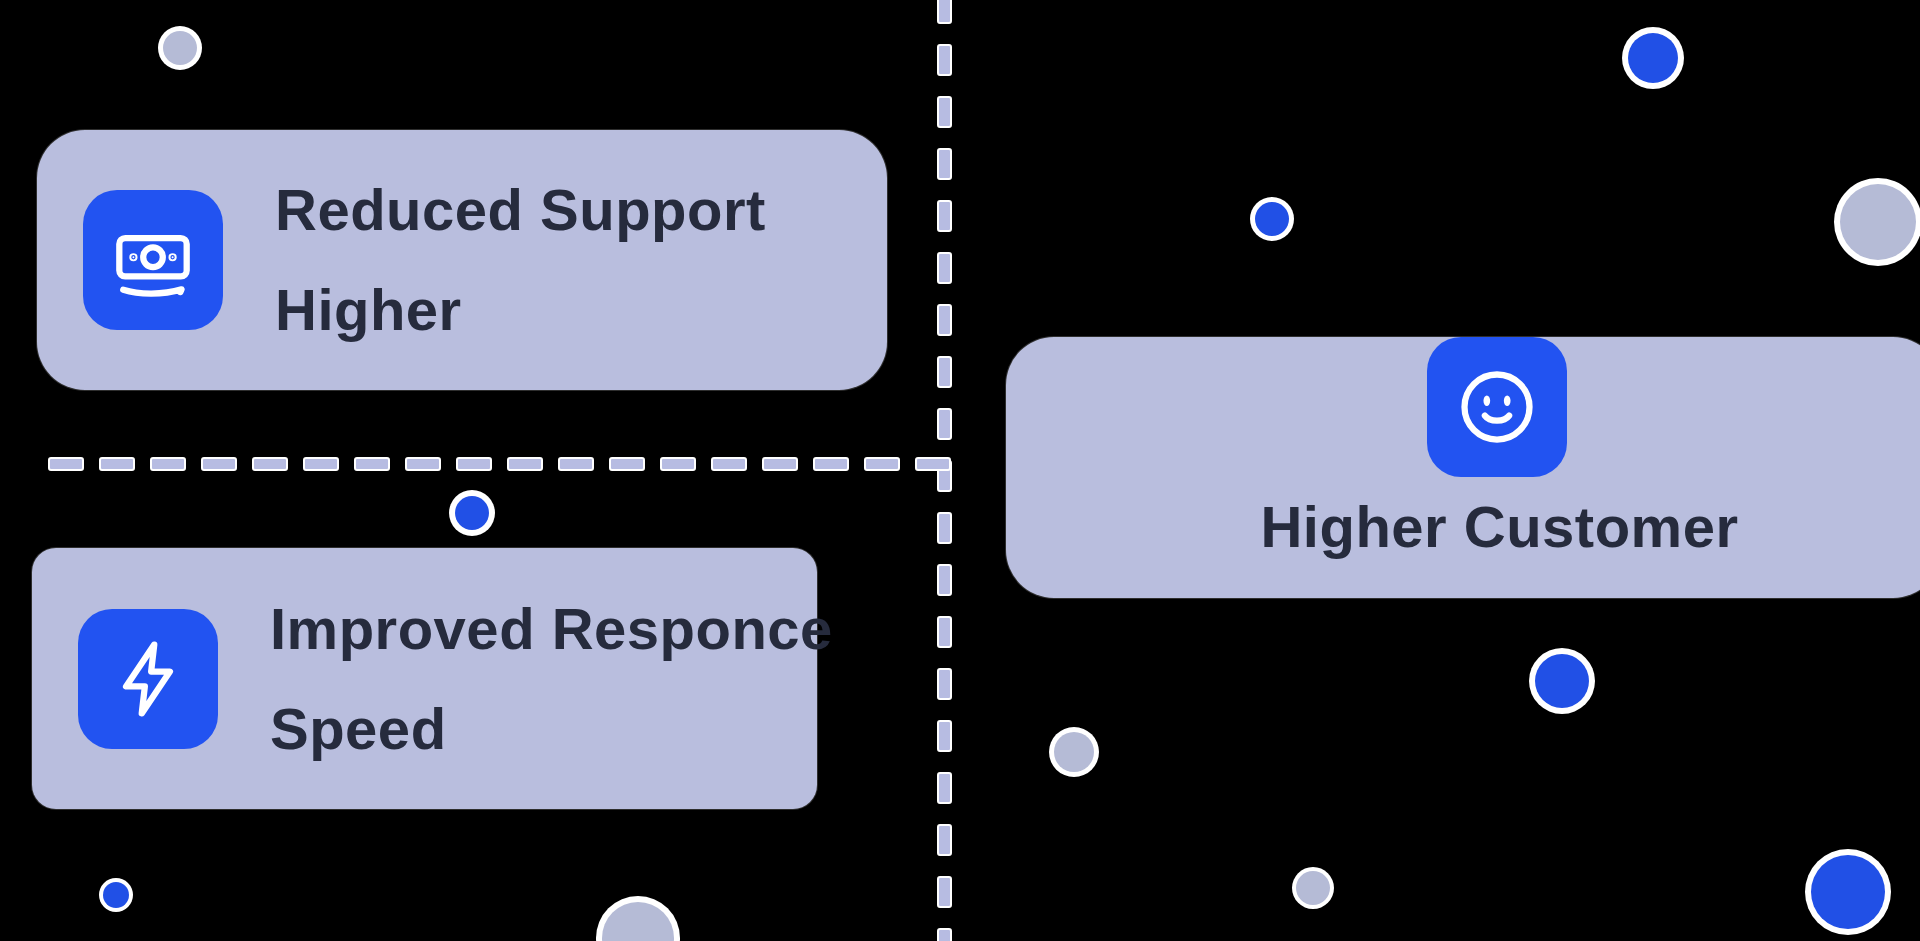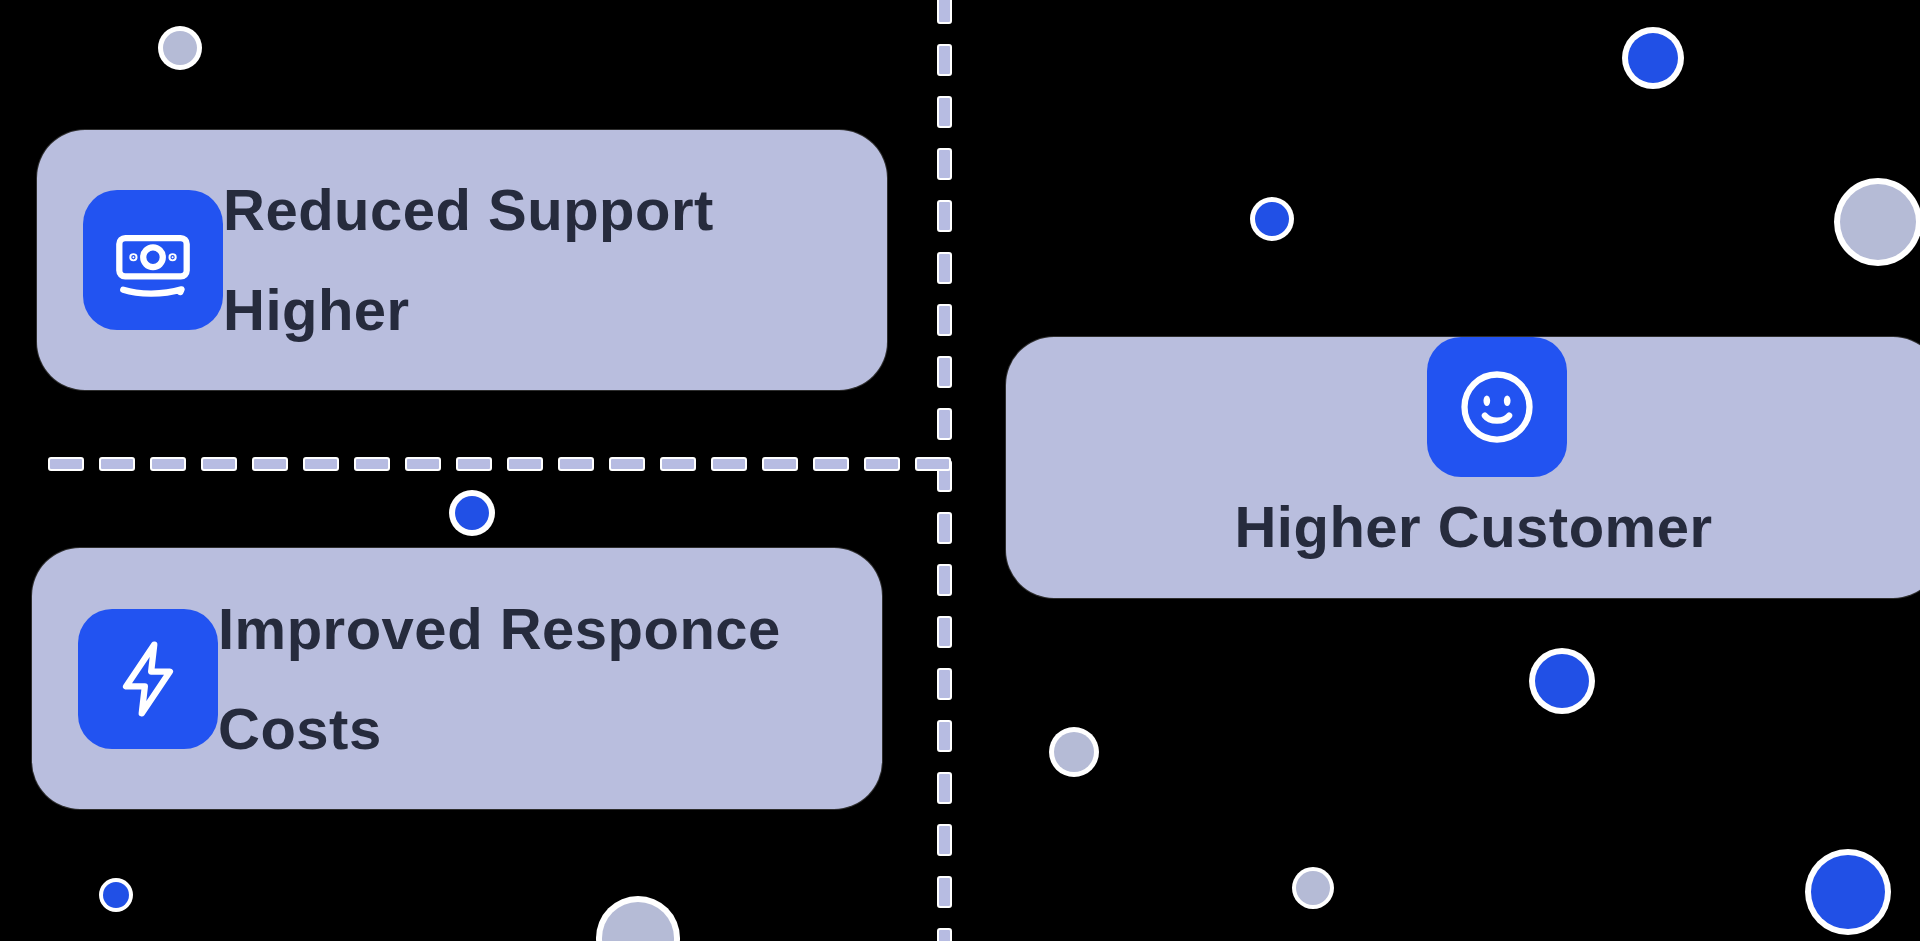--- a/index.html
+++ b/index.html
@@ -7,30 +7,30 @@
     position:relative;width:1920px;height:941px;overflow:hidden;
     background:#000;font-family:"Liberation Sans",sans-serif;
   }
   
   .card{
     position:absolute;display:flex;align-items:center;
     background:var(--card-bg);border-radius:48px;
     box-shadow:0 0 0 1px rgba(255,255,255,.18);
   }
   .card1{left:37px;top:130px;width:850px;height:260px;}
-  .card2{left:32px;top:548px;width:850px;height:261px;}
+  .card2{left:32px;top:548px;width:785px;height:261px;border-radius:24px;}
   .card3{left:1006px;top:337px;width:935px;height:261px;flex-direction:column;}
   .tile{
     flex:0 0 auto;width:140px;height:140px;margin-left:46px;
     background:var(--tile-blue);border-radius:34px;
     display:flex;align-items:center;justify-content:center;
   }
   .tile svg{display:block;}
   .label{
-    color:var(--text-color);
+    margin-left:52px;color:var(--text-color);
     font-size:58px;font-weight:700;line-height:1.72;letter-spacing:.5px;
     white-space:nowrap;
   }
   .label span{display:block;}
   
   .vline{position:absolute;left:937px;top:-8px;width:15px;height:957px;overflow:hidden;}
   .hline{position:absolute;left:48px;top:457px;width:904px;height:14px;overflow:hidden;}
   .dash{
     position:absolute;box-sizing:border-box;
     background:var(--dash-fill);border:2px solid #fff;border-radius:3px;
@@ -116,21 +116,21 @@
   </div>
 
   <div class="card card2">
     <div class="tile">
       <svg width="94" height="94" viewBox="0 0 24 24" fill="none" stroke="#fff" stroke-width="1.6" stroke-linecap="round" stroke-linejoin="round">
         <path d="M13.6 3.2 L6.4 13.9 L11.2 13.9 L10.4 20.8 L17.6 10.1 L12.8 10.1 Z"></path>
       </svg>
     </div>
     <div class="label">
       <span>Improved Responce</span>
-      <span>Costs</span>
+      <span>Speed</span>
     </div>
   </div>
 
   <div class="card card3">
     <div class="tile">
       <svg width="94" height="94" viewBox="0 0 24 24" fill="none" stroke="#fff" stroke-width="1.6" stroke-linecap="round" stroke-linejoin="round">
         <circle cx="12" cy="12" r="8.3"></circle>
         <ellipse cx="9.4" cy="10.4" rx="0.85" ry="1.35" fill="#fff" stroke="none"></ellipse>
         <ellipse cx="14.6" cy="10.4" rx="0.85" ry="1.35" fill="#fff" stroke="none"></ellipse>
         <path d="M8.9 14.2 C 10.1 15.9, 13.9 15.9, 15.1 14.2"></path>

